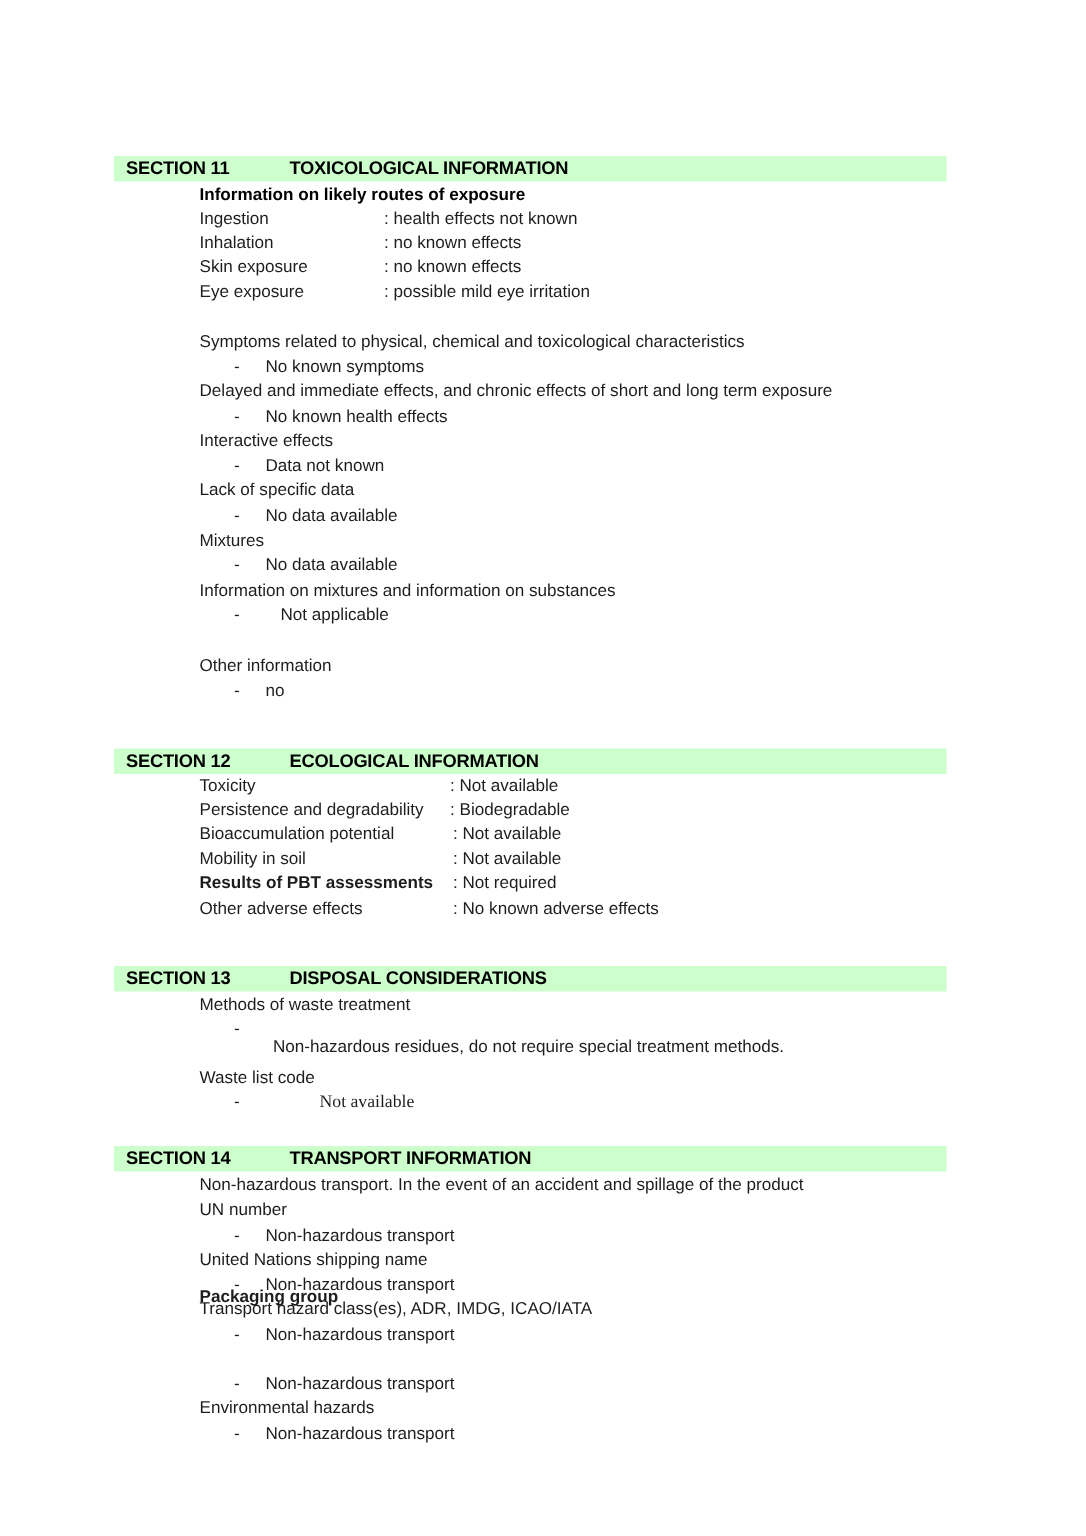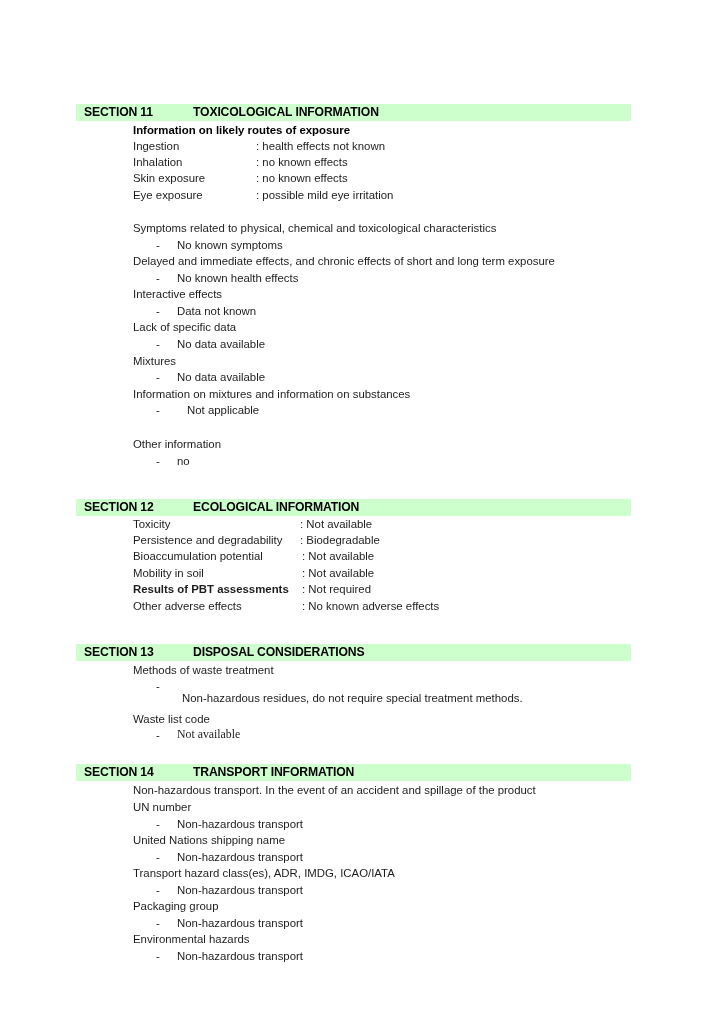--- a/index.html
+++ b/index.html
@@ -53,21 +53,21 @@
 
   
   .line {
     position: absolute;
     font-size: 11.4px;
     line-height: 13px;
     white-space: nowrap;
     color: #1d1d1d;
   }
   .line.bold { font-weight: bold; color: #000; }
-  .line.serif { font-family: "Liberation Serif", serif; font-size: 11.8px; }
+  .line.serif { font-family: "Liberation Serif", serif; font-size: 11.8px; margin-left: 36px; }
 
   
   .kv-label { position: absolute; }
   .kv-value { position: absolute; }
 
   
   .dash { position: absolute; }
   .dash-text { position: absolute; }
 </style>
 </head>
@@ -170,21 +170,21 @@
   <div class="line dash-text" style="left:177px; top:818px;">Non-hazardous transport</div>
 
   <div class="line" style="left:133px; top:834px;">United Nations shipping name</div>
   <div class="line dash" style="left:156px; top:851px;">-</div>
   <div class="line dash-text" style="left:177px; top:851px;">Non-hazardous transport</div>
 
   <div class="line" style="left:133px; top:867px;">Transport hazard class(es), ADR, IMDG, ICAO/IATA</div>
   <div class="line dash" style="left:156px; top:884px;">-</div>
   <div class="line dash-text" style="left:177px; top:884px;">Non-hazardous transport</div>
 
-  <div class="line" style="left:133px; top:900px;">Packaging group</div>
+  <div class="line" style="left:133px; top:859px;font-weight:bold;">Packaging group</div>
   <div class="line dash" style="left:156px; top:917px;">-</div>
   <div class="line dash-text" style="left:177px; top:917px;">Non-hazardous transport</div>
 
   <div class="line" style="left:133px; top:933px;">Environmental hazards</div>
   <div class="line dash" style="left:156px; top:950px;">-</div>
   <div class="line dash-text" style="left:177px; top:950px;">Non-hazardous transport</div>
 
 </div>
 
 </body></html>

